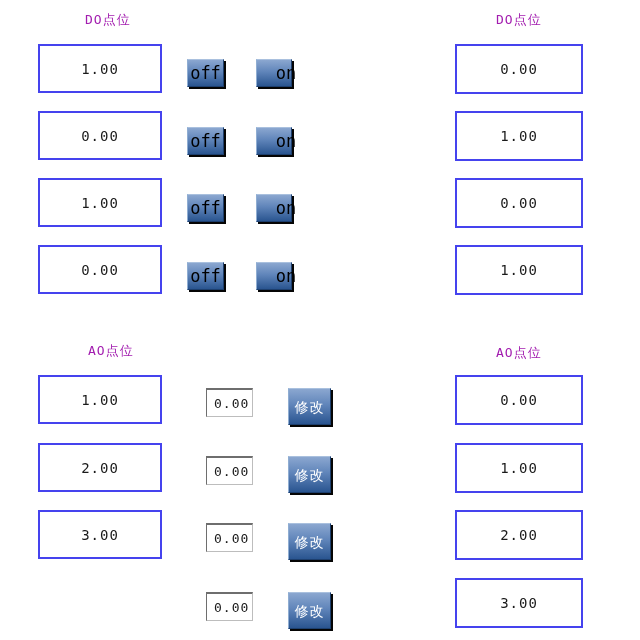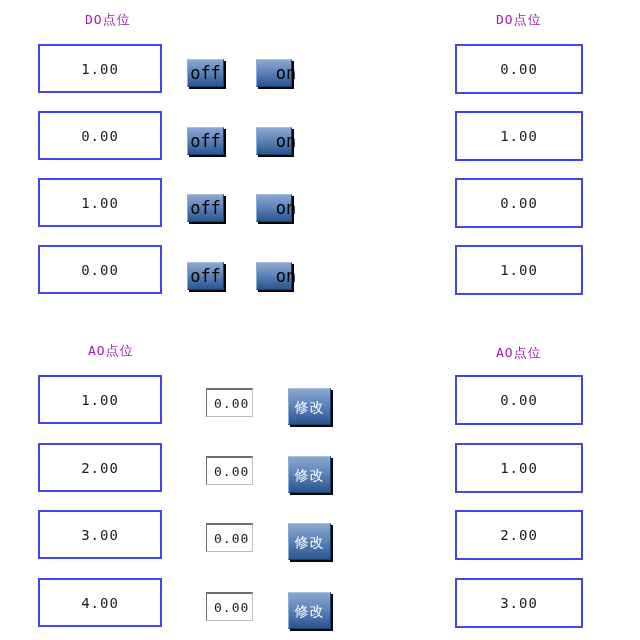--- a/index.html
+++ b/index.html
@@ -94,21 +94,20 @@
   <button class="btn3d btn-on  ot4">on</button>
 
   <div class="vbox rcol t1">0.00</div>
   <div class="vbox rcol t2">1.00</div>
   <div class="vbox rcol t3">0.00</div>
   <div class="vbox rcol t4">1.00</div>
 
   <div class="vbox lcol b1">1.00</div>
   <div class="vbox lcol b2">2.00</div>
   <div class="vbox lcol b3">3.00</div>
-  <div class="vbox lcol b4">4.00</div>
 
   <input class="ain it1" value="0.00" style="">
   <button class="btn3d btn-mod it1">修改</button>
   <input class="ain it2" value="0.00" style="">
   <button class="btn3d btn-mod it2">修改</button>
   <input class="ain it3" value="0.00" style="">
   <button class="btn3d btn-mod it3">修改</button>
   <input class="ain it4" value="0.00" style="">
   <button class="btn3d btn-mod it4">修改</button>
 

